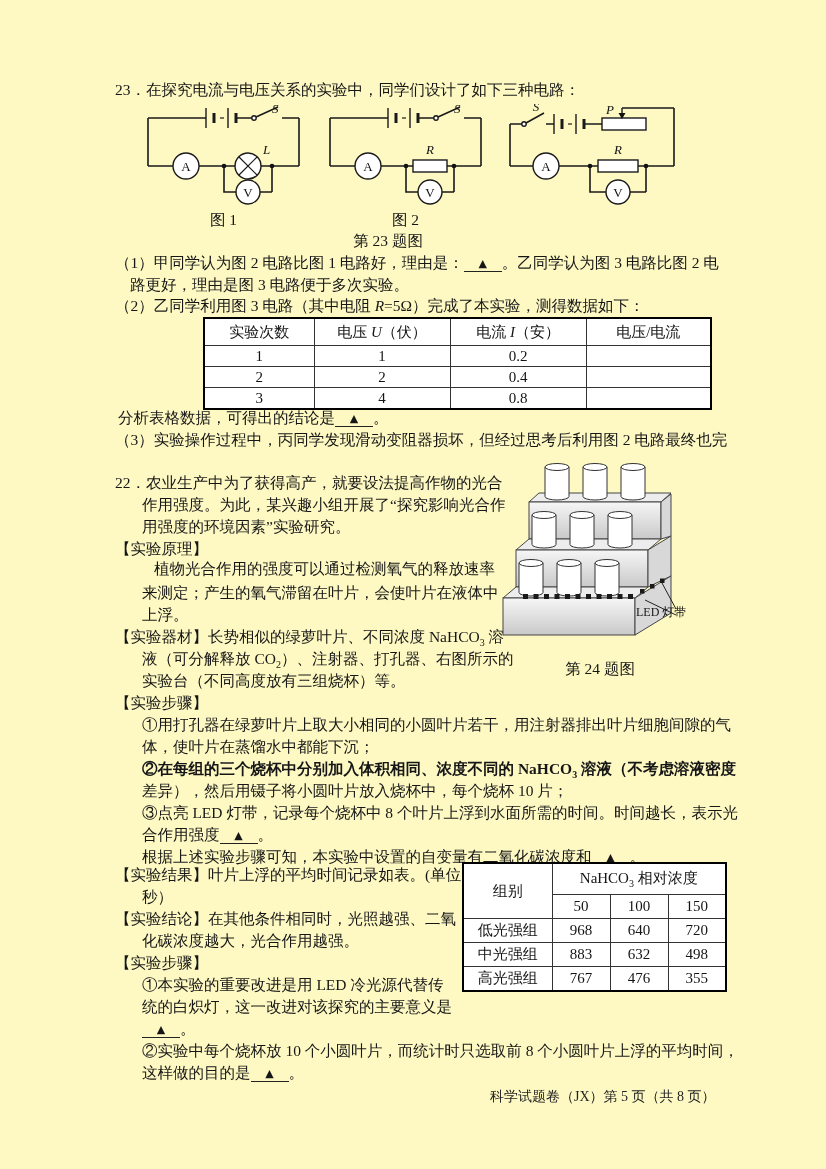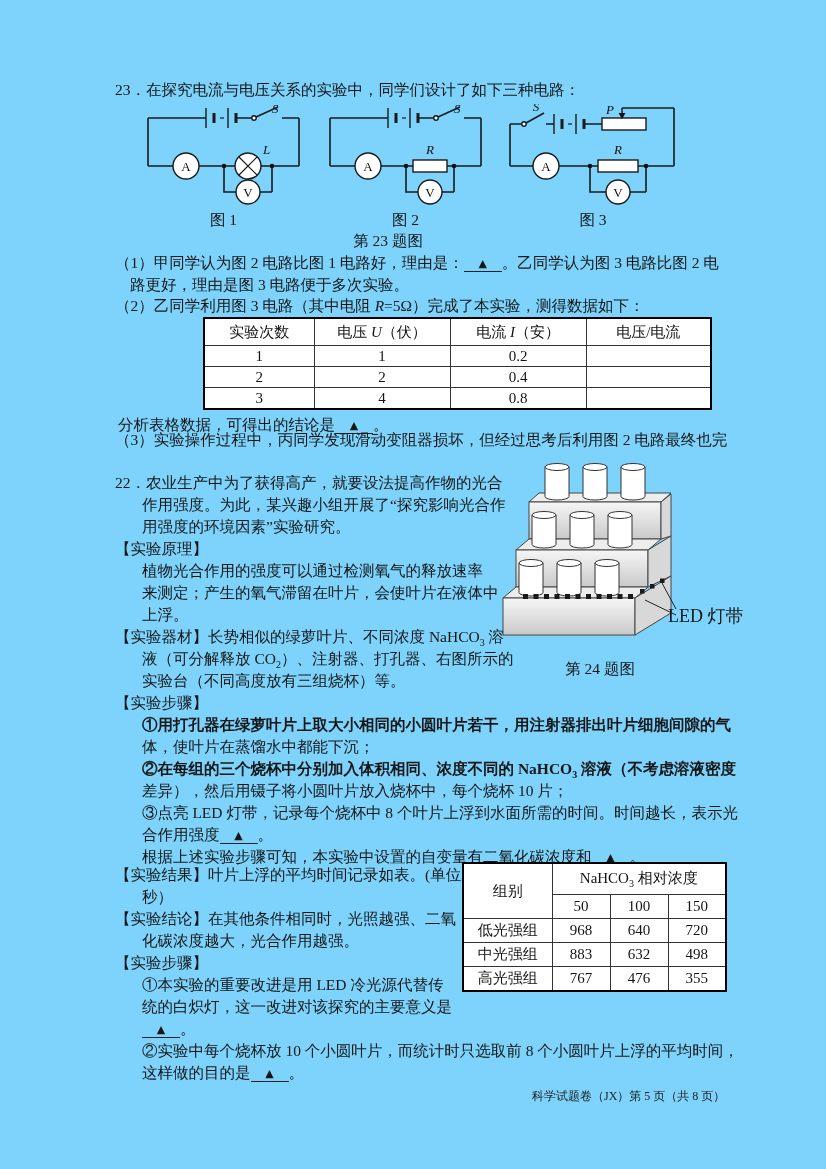--- a/index.html
+++ b/index.html
@@ -1,31 +1,31 @@
 <!DOCTYPE html>
 <html><head>
 <meta charset="utf-8">
 <style>
   html,body{margin:0;padding:0;background:#fff;}
-  #page{position:relative;width:826px;height:1169px;background:#7dd3fc;overflow:hidden;
+  #page{position:relative;width:826px;height:1169px;background:#fef9c3;overflow:hidden;
         font-family:"Liberation Serif","DejaVu Serif",serif;color:#141414;}
   .ln{position:absolute;white-space:nowrap;font-size:15.5px;line-height:1.25;color:#161616;}
   .ln i{font-style:italic;font-family:"Liberation Serif","DejaVu Serif",serif;}
   sub{font-size:10px;}
   .blank{display:inline-block;min-width:38px;text-align:center;border-bottom:1.5px solid #222;line-height:1;}
   .blank .tri{font-size:11px;font-family:"DejaVu Sans",sans-serif;position:relative;top:-1px;}
   .cap{position:absolute;text-align:center;font-size:15.5px;color:#161616;}
   table{position:absolute;border-collapse:collapse;table-layout:fixed;background:#fff;}
   #t1{left:203px;top:317px;width:507px;border:2px solid #000;}
   #t1 td{border:1px solid #333;text-align:center;font-size:15px;height:20px;padding:0;}
   #t1 tr.hd td{height:26px;}
   #t2{left:462px;top:862px;width:263px;border:2px solid #000;}
   #t2 td{border:1px solid #333;text-align:center;font-size:15px;padding:0;height:23px;}
   svg text{font-family:"Liberation Serif","DejaVu Serif",serif;}
-  .footer{position:absolute;left:532px;top:1088px;font-size:12px;color:#222;}
+  .footer{position:absolute;left:490px;top:1088px;font-size:14px;color:#222;}
 </style>
 </head>
 <body>
 
 <div id="page">
 
   <div class="ln" style="left:115px;top:80px;">23．在探究电流与电压关系的实验中，同学们设计了如下三种电路：</div>
 
   <svg style="position:absolute;left:136px;top:104px;" width="175" height="102" viewBox="0 0 175 102">
     <g stroke="#1a1a1a" stroke-width="1.6" fill="none">
@@ -118,21 +118,20 @@
     <circle cx="92" cy="62" r="2.3" fill="#111"></circle>
     <circle cx="148" cy="62" r="2.3" fill="#111"></circle>
     <g>
       <circle cx="120" cy="88" r="12" fill="#fff" stroke="#1a1a1a" stroke-width="1.4"></circle>
       <text x="120" y="93" font-size="13" text-anchor="middle" fill="#111">V</text>
     </g>
   </svg>
 
   <div class="cap" style="left:136px;top:210px;width:175px;">图 1</div>
   <div class="cap" style="left:318px;top:210px;width:175px;">图 2</div>
-  <div class="cap" style="left:498px;top:210px;width:190px;">图 3</div>
   <div class="cap" style="left:138px;top:231px;width:500px;">第 23 题图</div>
 
   <div class="ln" style="left:115px;top:253px;">
     <span>（1）甲同学认为图 2 电路比图 1 电路好，理由是：</span><span class="blank"><span class="tri">▲</span></span><span>。乙同学认为图 3 电路比图 2 电</span>
   </div>
   <div class="ln" style="left:130px;top:275px;">路更好，理由是图 3 电路便于多次实验。</div>
   <div class="ln" style="left:115px;top:296px;">
     <span>（2）乙同学利用图 3 电路（其中电阻 </span><i>R</i><span>=5Ω）完成了本实验，测得数据如下：</span>
   </div>
 
@@ -164,30 +163,30 @@
     </tr>
     <tr>
       <td>3</td>
       <td>4</td>
       <td>0.8</td>
       <td></td>
     </tr>
   </tbody>
     </table>
 
-  <div class="ln" style="left:118px;top:408px;margin-top:7px;">
+  <div class="ln" style="left:118px;top:408px;">
     <span>分析表格数据，可得出的结论是</span><span class="blank"><span class="tri">▲</span></span><span>。</span>
   </div>
   <div class="ln" style="left:115px;top:430px;">（3）实验操作过程中，丙同学发现滑动变阻器损坏，但经过思考后利用图 2 电路最终也完</div>
 
   <div class="ln" style="left:115px;top:473px;">22．农业生产中为了获得高产，就要设法提高作物的光合</div>
   <div class="ln" style="left:142px;top:495px;">作用强度。为此，某兴趣小组开展了“探究影响光合作</div>
   <div class="ln" style="left:142px;top:517px;">用强度的环境因素”实验研究。</div>
   <div class="ln" style="left:115px;top:539px;">【实验原理】</div>
-  <div class="ln" style="left:142px;top:561px;">植物光合作用的强度可以通过检测氧气的释放速率</div>
+  <div class="ln" style="left:154px;top:561px;font-family:Liberation Mono, monospace;">植物光合作用的强度可以通过检测氧气的释放速率</div>
   <div class="ln" style="left:142px;top:583px;">来测定；产生的氧气滞留在叶片，会使叶片在液体中</div>
   <div class="ln" style="left:142px;top:605px;">上浮。</div>
   <div class="ln" style="left:115px;top:627px;">
     <span>【实验器材】长势相似的绿萝叶片、不同浓度 NaHCO</span><sub>3</sub><span> 溶</span>
   </div>
   <div class="ln" style="left:142px;top:649px;">
     <span>液（可分解释放 CO</span><sub>2</sub><span>）、注射器、打孔器、右图所示的</span>
   </div>
   <div class="ln" style="left:142px;top:671px;">实验台（不同高度放有三组烧杯）等。</div>
 
@@ -277,25 +276,25 @@
       <rect x="145" y="131" width="4.5" height="4.5"></rect>
         <rect x="155" y="126" width="4.5" height="4.5"></rect>
         <rect x="165" y="120.5" width="4.5" height="4.5"></rect>
     </g>
 
     <g stroke="#222" stroke-width="1">
       <path d="M181,151 L167,125"></path>
       <path d="M181,157 L150,142"></path>
     </g>
   </svg>
-  <div class="ln" style="left:668px;top:605px;font-size:18px;">LED 灯带</div>
+  <div class="ln" style="left:636px;top:605px;font-size:12px;">LED 灯带</div>
   <div class="cap" style="left:520px;top:644px;width:160px;margin-top:15px;">第 24 题图</div>
 
   <div class="ln" style="left:115px;top:693px;">【实验步骤】</div>
-  <div class="ln" style="left:142px;top:715px;font-weight:bold;">①用打孔器在绿萝叶片上取大小相同的小圆叶片若干，用注射器排出叶片细胞间隙的气</div>
+  <div class="ln" style="left:142px;top:715px;">①用打孔器在绿萝叶片上取大小相同的小圆叶片若干，用注射器排出叶片细胞间隙的气</div>
   <div class="ln" style="left:142px;top:737px;">体，使叶片在蒸馏水中都能下沉；</div>
   <div class="ln" style="left:142px;top:759px;font-weight:bold;">
     <span>②在每组的三个烧杯中分别加入体积相同、浓度不同的 NaHCO</span><sub>3</sub><span> 溶液（不考虑溶液密度</span>
   </div>
   <div class="ln" style="left:142px;top:781px;">差异），然后用镊子将小圆叶片放入烧杯中，每个烧杯 10 片；</div>
   <div class="ln" style="left:142px;top:803px;">③点亮 LED 灯带，记录每个烧杯中 8 个叶片上浮到水面所需的时间。时间越长，表示光</div>
   <div class="ln" style="left:142px;top:825px;">
     <span>合作用强度</span><span class="blank"><span class="tri">▲</span></span><span>。</span>
   </div>
   <div class="ln" style="left:142px;top:847px;">

